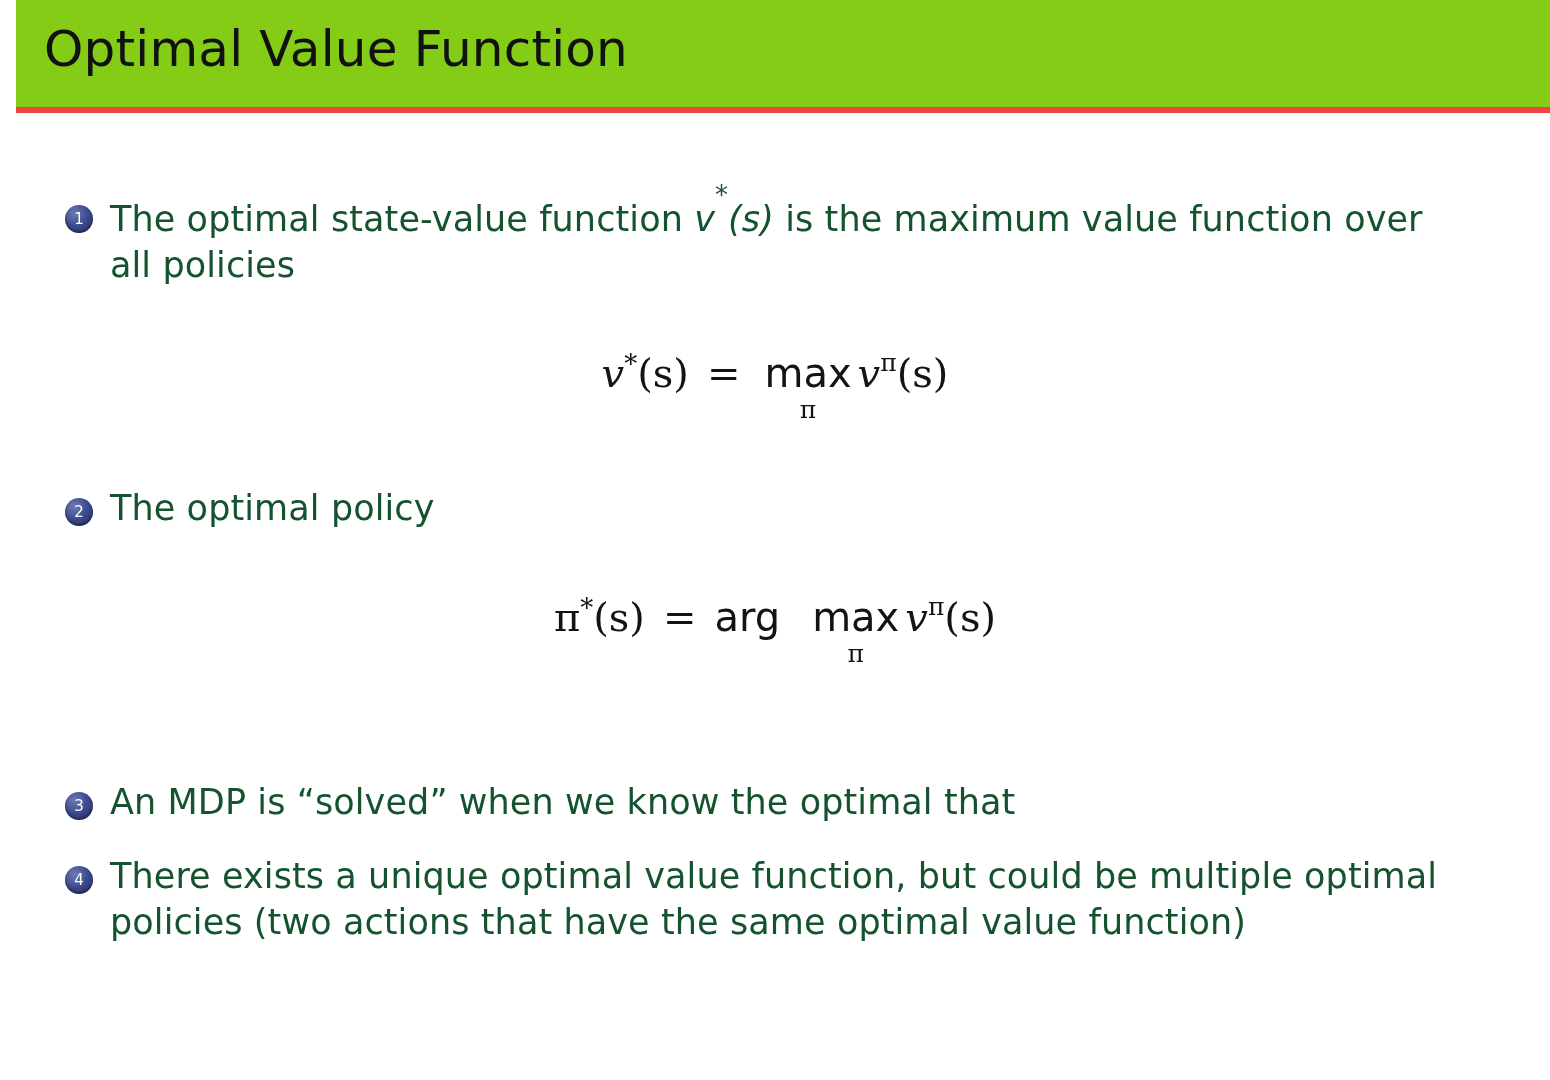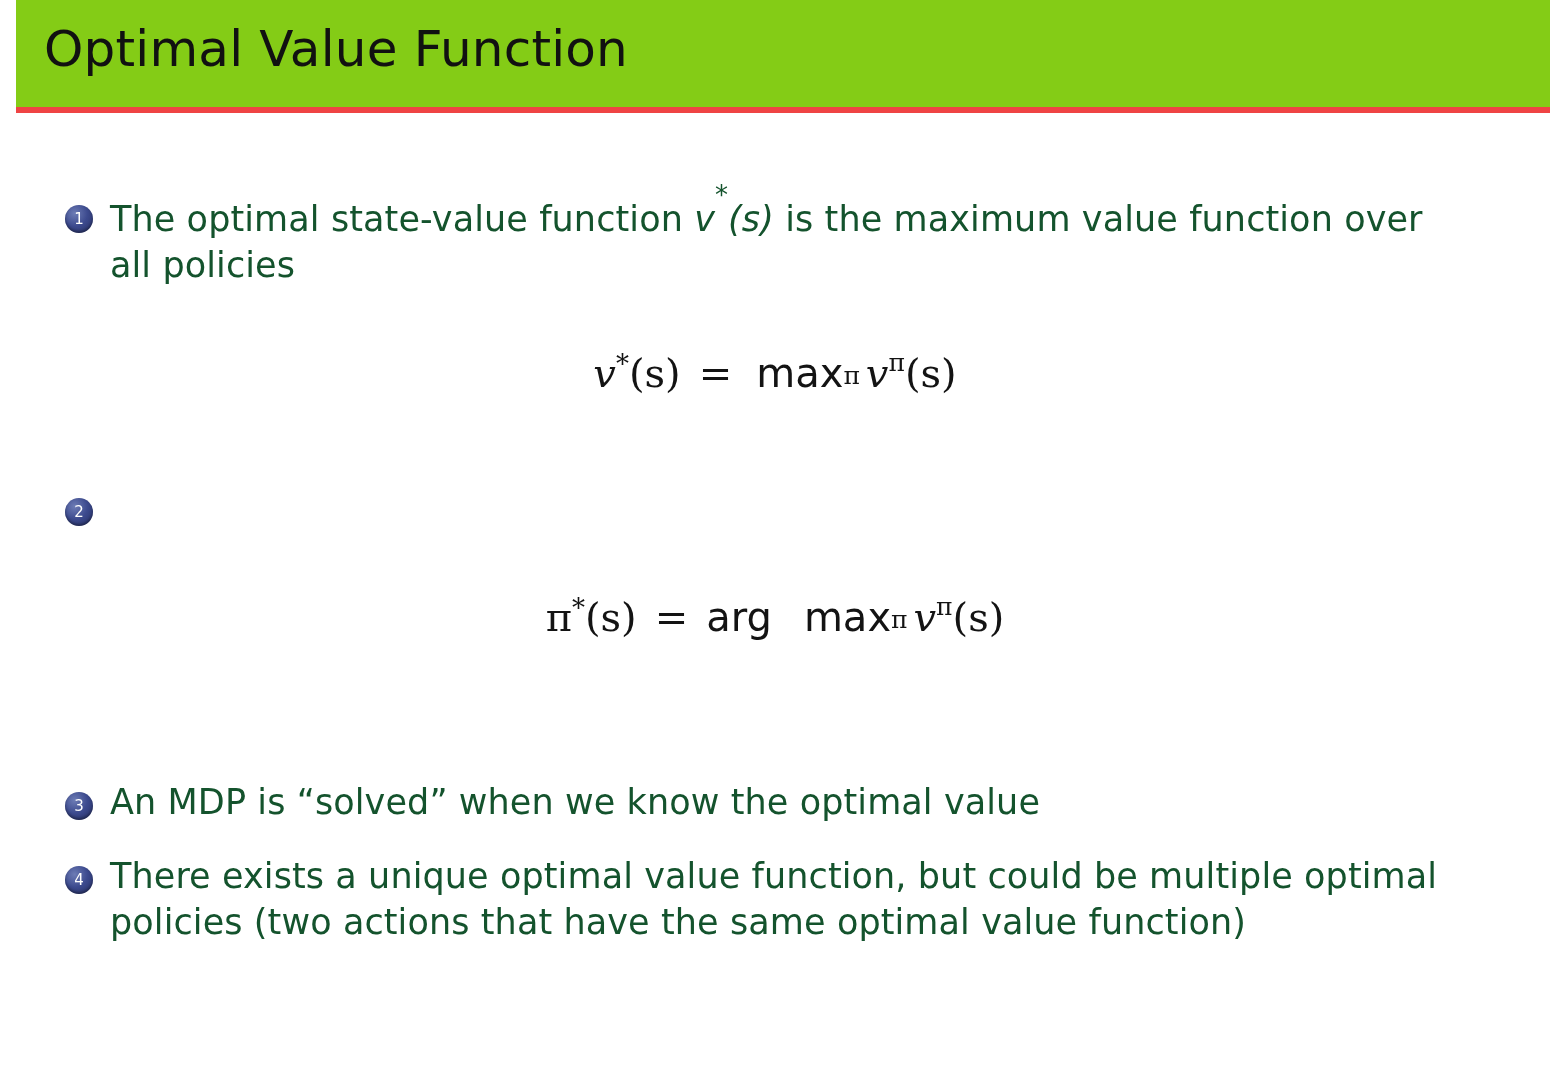--- a/index.html
+++ b/index.html
@@ -118,21 +118,21 @@
     position: relative;
     top: -16px;
     font-style: normal;
   }
   .eq {
     margin: 0 18px;
     font-style: normal;
   }
   .opstack {
     display: inline-flex;
-    flex-direction: row;
+    flex-direction: column;
     align-items: center;
     font-style: normal;
     margin: 0 6px;
     position: relative;
     top: 0;
   }
   .opstack .op {
     font-size: 40px;
     line-height: 1;
     font-family: "DejaVu Sans", sans-serif;
@@ -179,20 +179,21 @@
           <span class="sub">π</span>
         </span>
         <span class="it">v</span>
           <span class="sup-pi">π</span>
           <span class="it paren">(s)</span>
       </span>
     </div>
 
     <div class="item i2">
       <div class="bullet">2</div>
+      <div class="item-text">The optimal policy</div>
     </div>
 
     <div class="math m2">
       <span class="mrow">
         <span>π</span>
           <span class="star">*</span>
           <span class="it paren">(s)</span>
         <span class="eq">=</span>
         <span class="argword">arg</span>
         <span class="opstack">
@@ -200,21 +201,21 @@
           <span class="sub">π</span>
         </span>
         <span class="it">v</span>
           <span class="sup-pi">π</span>
           <span class="it paren">(s)</span>
       </span>
     </div>
 
     <div class="item i3">
       <div class="bullet">3</div>
-      <div class="item-text">An MDP is “solved” when we know the optimal value</div>
+      <div class="item-text">An MDP is “solved” when we know the optimal that</div>
     </div>
 
     <div class="item i4">
       <div class="bullet">4</div>
       <div class="item-text">There exists a unique optimal value function, but could be multiple optimal policies (two actions that have the same optimal value function)</div>
     </div>
 
   </div>
 </div>
 

